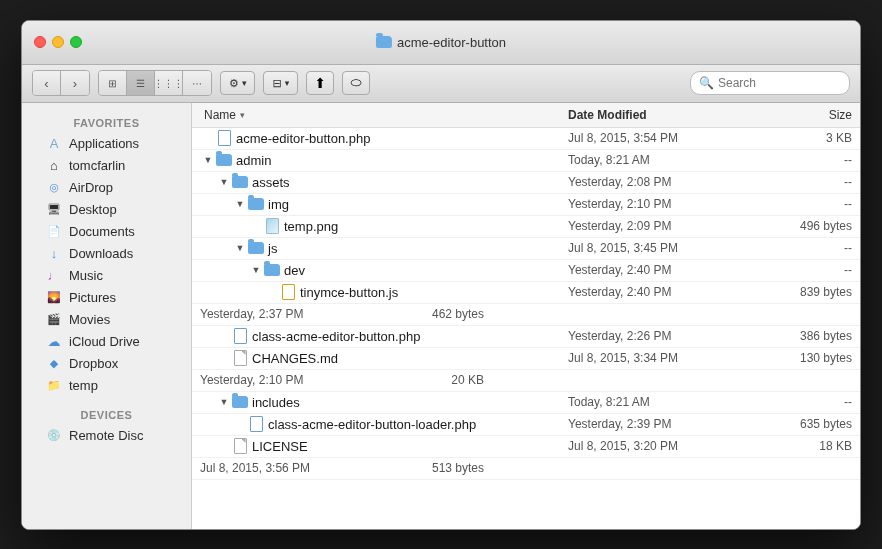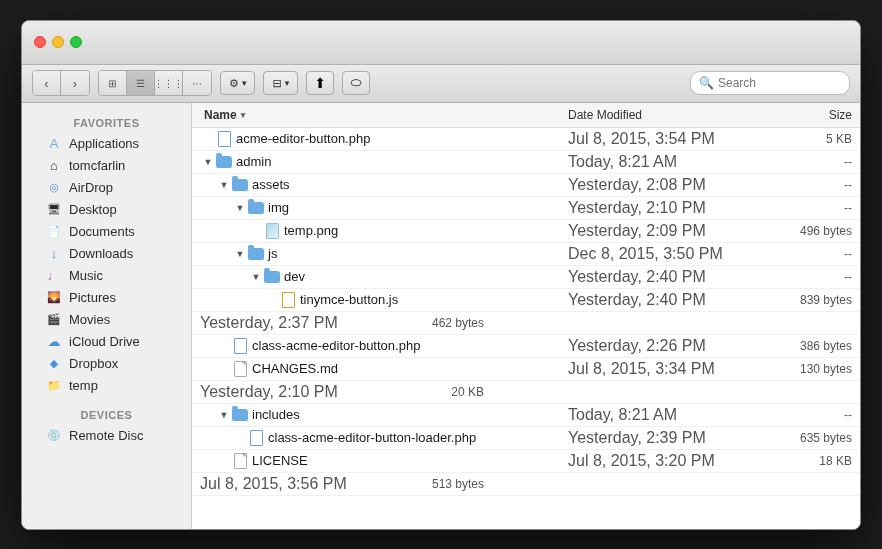--- a/index.html
+++ b/index.html
@@ -230,32 +230,32 @@
       padding: 3px 0;
       position: sticky;
       top: 0;
       z-index: 10;
       flex-shrink: 0;
     }
     .col-name {
       flex: 1;
       padding: 2px 12px;
       font-size: 12px;
-      font-weight: 700;
+      font-weight: 400;
       color: #333;
       cursor: pointer;
       display: flex;
       align-items: center;
       gap: 4px;
     }
     .col-date {
       width: 200px;
       padding: 2px 8px;
       font-size: 12px;
-      font-weight: 400;
+      font-weight: 700;
       color: #333;
     }
     .col-size {
       width: 100px;
       padding: 2px 8px;
       font-size: 12px;
       font-weight: 500;
       color: #333;
       text-align: right;
     }
@@ -273,21 +273,21 @@
       align-items: center;
       font-size: 13px;
       color: #1a1a1a;
       overflow: hidden;
       text-overflow: ellipsis;
       white-space: nowrap;
     }
     .file-date-cell {
       width: 200px;
       padding: 2px 8px;
-      font-size: 16px;
+      font-size: 12px;
       color: #555;
     }
     .file-size-cell {
       width: 100px;
       padding: 2px 8px;
       font-size: 12px;
       color: #555;
       text-align: right;
     }
     .indent {
@@ -380,20 +380,24 @@
 </head>
 <body>
 
 <div class="window">
 
   <div class="titlebar">
     <div class="traffic-lights">
       <div class="traffic-light close"></div>
       <div class="traffic-light minimize"></div>
       <div class="traffic-light maximize"></div>
+    </div>
+    <div class="titlebar-title">
+      <div class="folder-icon-title"></div>
+      <span>acme-editor-button</span>
     </div>
   </div>
 
   <div class="toolbar">
     <div class="nav-buttons">
       <button class="nav-btn">‹</button>
       <button class="nav-btn">›</button>
     </div>
     <div class="view-buttons">
       <button class="view-btn" title="Icon View">⊞</button>
@@ -526,21 +530,21 @@
           <div class="file-row">
             <div class="file-name-cell">
               <span class="indent" style="width: 8px; display: inline-block;"></span>
               <span class="disclosure" style="color: transparent;"></span>
               <span class="file-icon">
                 <div class="icon-php"></div>
               </span>
               <span>acme-editor-button.php</span>
             </div>
             <div class="file-date-cell">Jul 8, 2015, 3:54 PM</div>
-            <div class="file-size-cell">5 KB</div>
+            <div class="file-size-cell">3 KB</div>
           </div>
           <div class="file-row">
             <div class="file-name-cell">
               <span class="indent" style="width: 8px; display: inline-block;"></span>
               <span class="disclosure" style="color: rgb(85, 85, 85);">▼</span>
               <span class="file-icon">
                 <div class="icon-folder"></div>
               </span>
               <span>admin</span>
             </div>
@@ -585,21 +589,21 @@
           </div>
           <div class="file-row">
             <div class="file-name-cell">
               <span class="indent" style="width: 40px; display: inline-block;"></span>
               <span class="disclosure" style="color: rgb(85, 85, 85);">▼</span>
               <span class="file-icon">
                 <div class="icon-folder"></div>
               </span>
               <span>js</span>
             </div>
-            <div class="file-date-cell">Dec 8, 2015, 3:50 PM</div>
+            <div class="file-date-cell">Jul 8, 2015, 3:45 PM</div>
             <div class="file-size-cell">--</div>
           </div>
           <div class="file-row">
             <div class="file-name-cell">
               <span class="indent" style="width: 56px; display: inline-block;"></span>
               <span class="disclosure" style="color: rgb(85, 85, 85);">▼</span>
               <span class="file-icon">
                 <div class="icon-folder"></div>
               </span>
               <span>dev</span>

